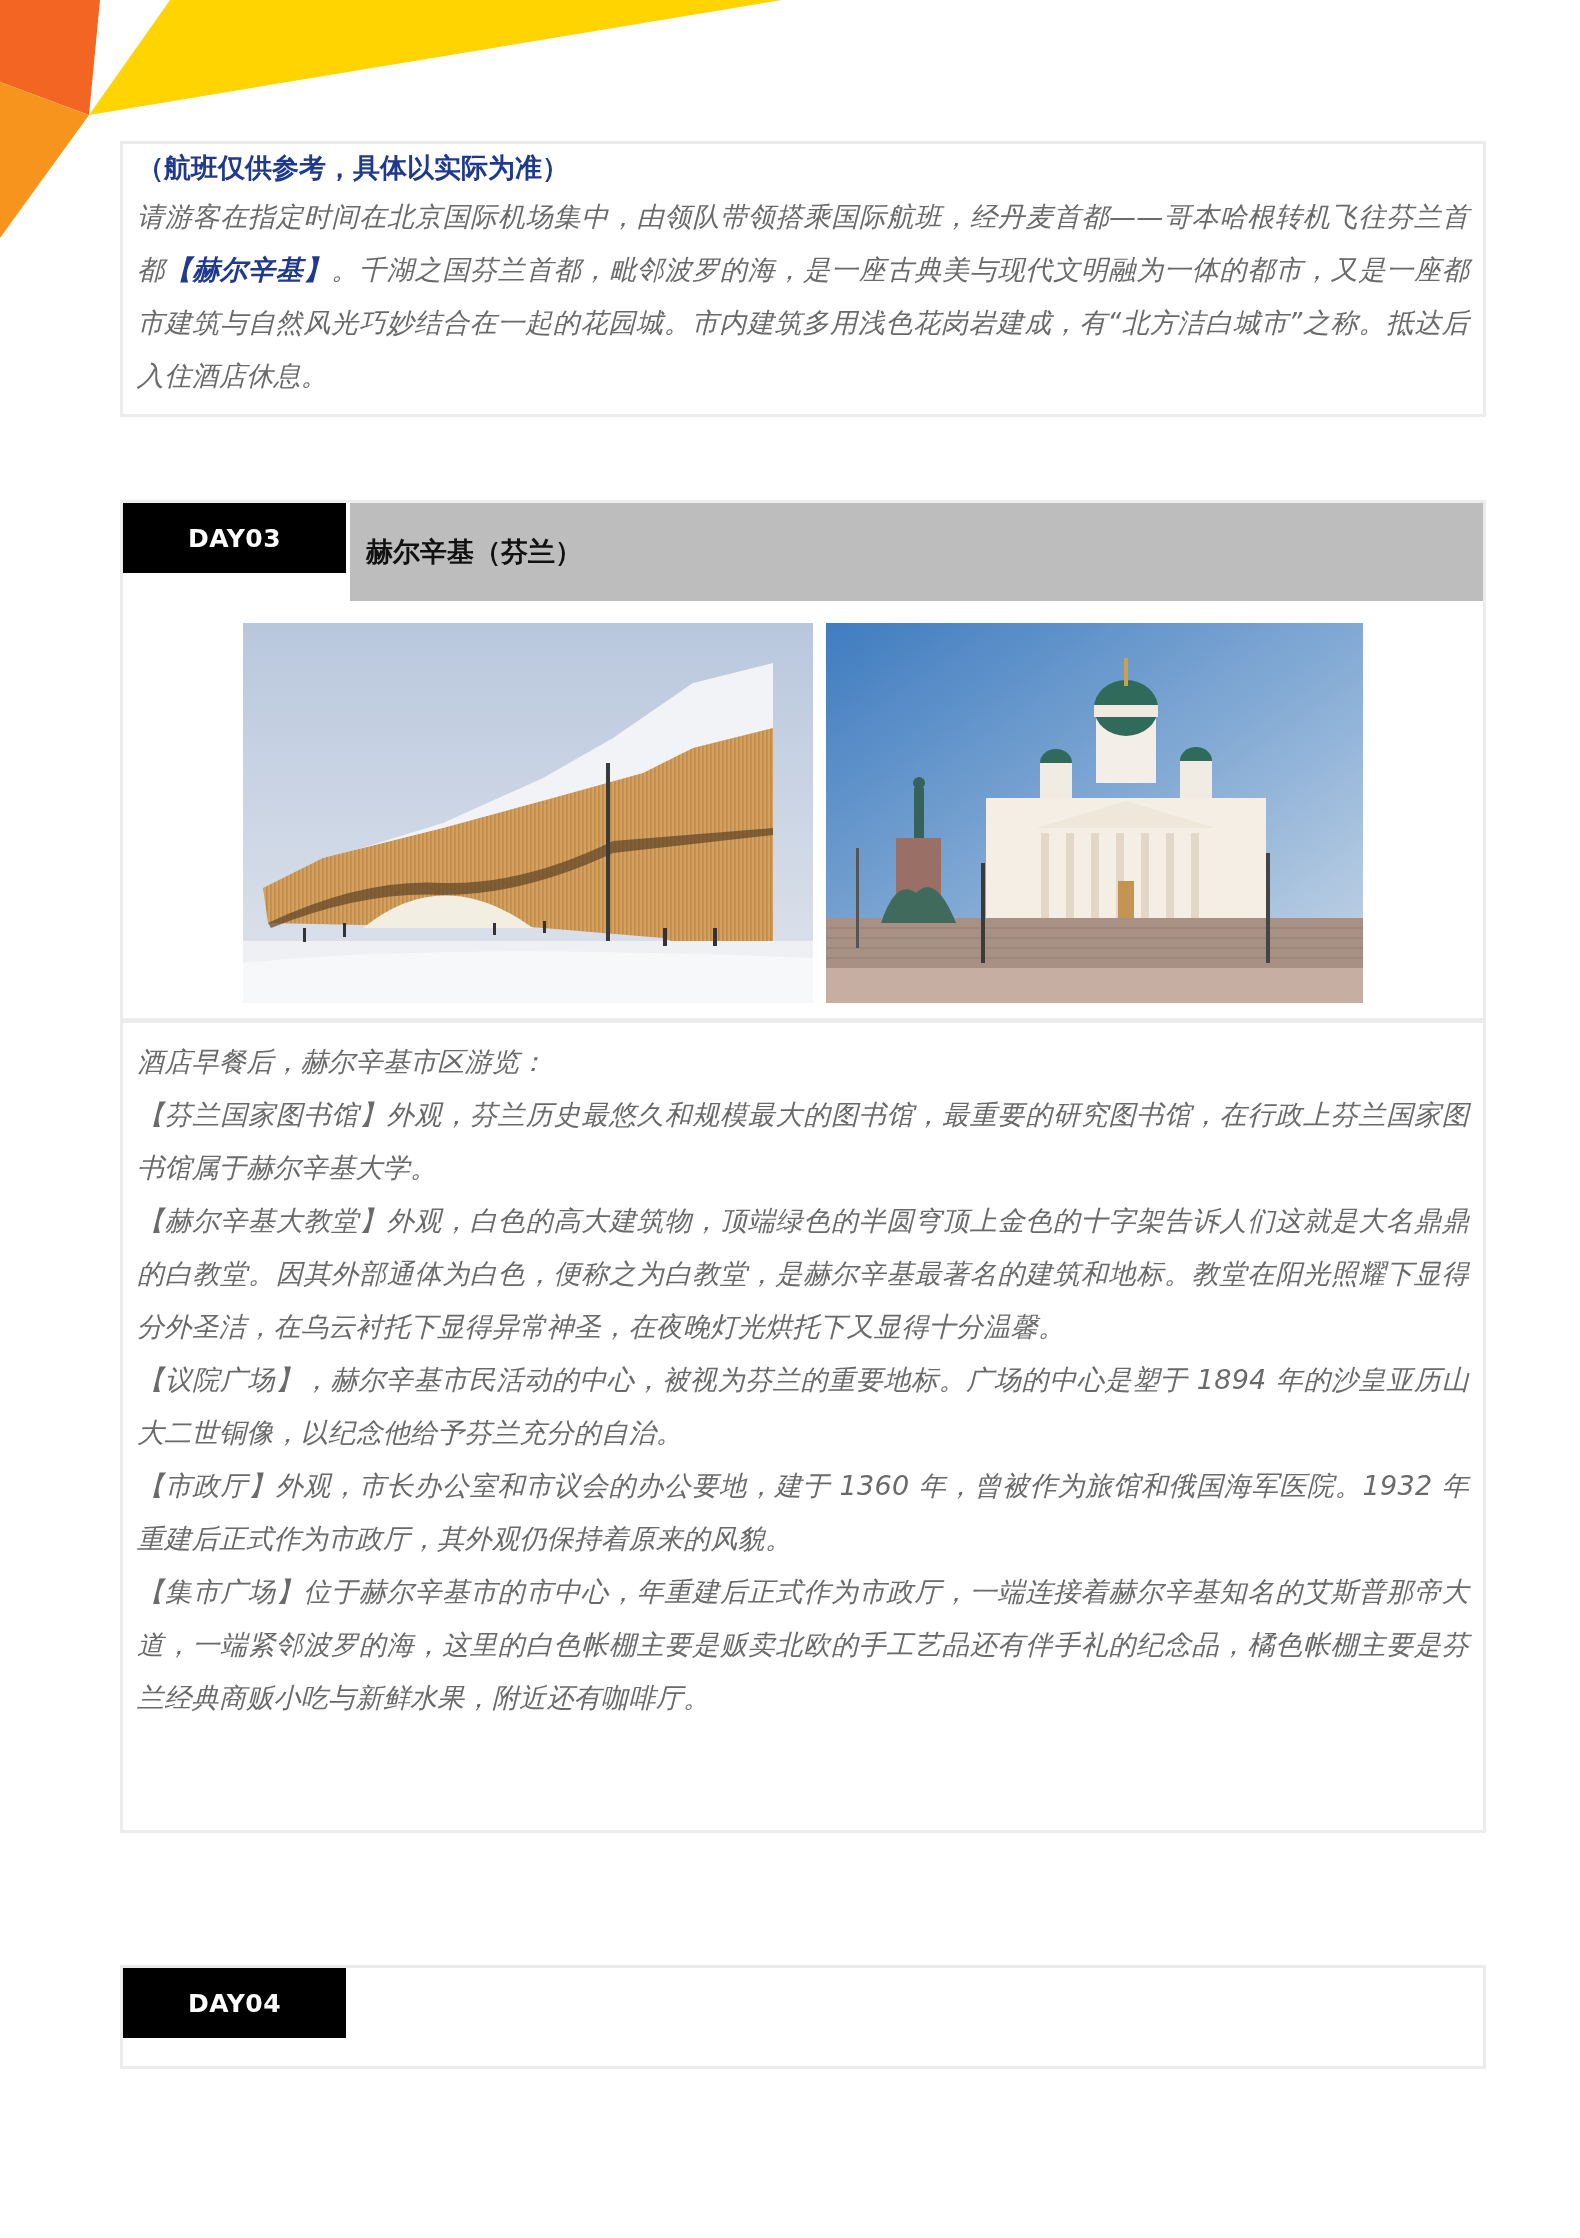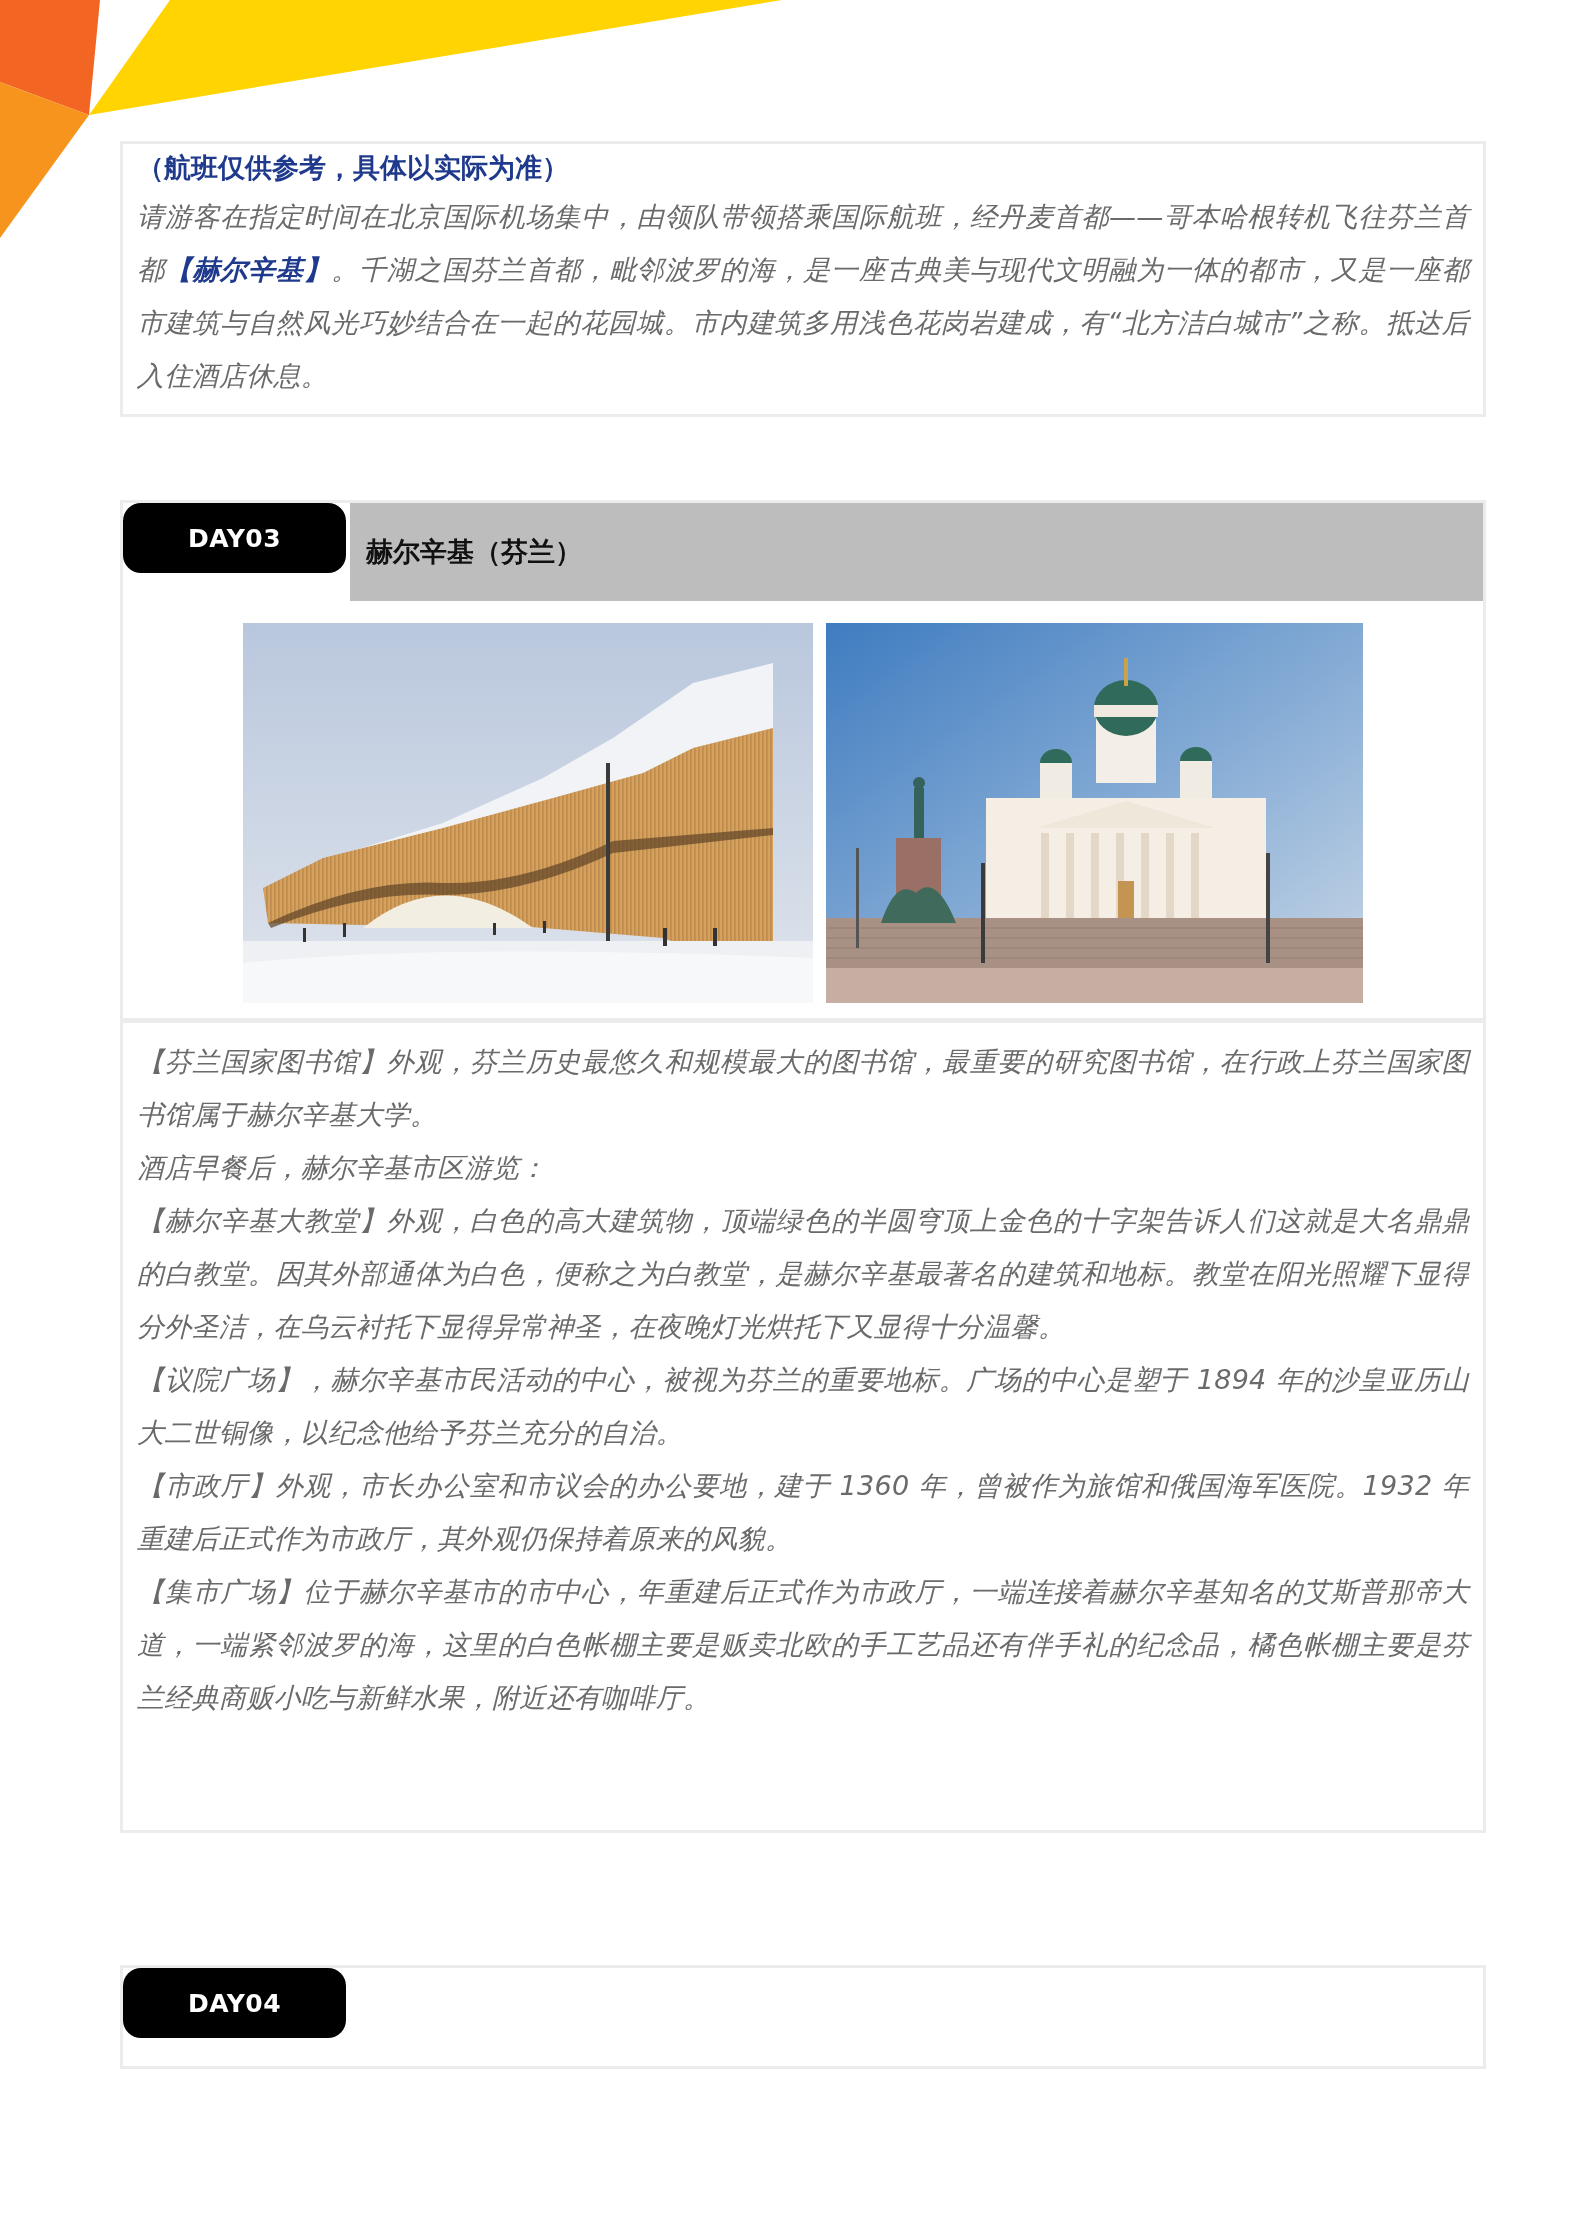--- a/index.html
+++ b/index.html
@@ -47,21 +47,20 @@
       width: 223px;
       height: 70px;
       background: #000;
       color: #fff;
       font-size: 25px;
       font-weight: bold;
       display: flex;
       align-items: center;
       justify-content: center;
       letter-spacing: 0.5px;
-      border-radius: 18px;
     }
     .day-title {
       flex: 1;
       margin-left: 4px;
       height: 98px;
       background: #bdbdbd;
       color: #111;
       font-size: 27px;
       font-weight: bold;
       display: flex;
@@ -192,22 +191,22 @@
       <path d="M55,300 Q70,255 90,270 Q110,250 130,300 Z" fill="#3f6a5c"></path>
 
       <rect x="155" y="240" width="4" height="100" fill="#3a3a3a"></rect>
       <rect x="440" y="230" width="4" height="110" fill="#444"></rect>
       <rect x="30" y="225" width="3" height="100" fill="#555"></rect>
     </svg>
   </div>
 </div>
 
 <div class="box text-box">
+  <p class="para">酒店早餐后，赫尔辛基市区游览：</p>
   <p class="para">【芬兰国家图书馆】外观，芬兰历史最悠久和规模最大的图书馆，最重要的研究图书馆，在行政上芬兰国家图书馆属于赫尔辛基大学。</p>
-  <p class="para">酒店早餐后，赫尔辛基市区游览：</p>
   <p class="para">【赫尔辛基大教堂】外观，白色的高大建筑物，顶端绿色的半圆穹顶上金色的十字架告诉人们这就是大名鼎鼎的白教堂。因其外部通体为白色，便称之为白教堂，是赫尔辛基最著名的建筑和地标。教堂在阳光照耀下显得分外圣洁，在乌云衬托下显得异常神圣，在夜晚灯光烘托下又显得十分温馨。</p>
   <p class="para">【议院广场】，赫尔辛基市民活动的中心，被视为芬兰的重要地标。广场的中心是塑于 1894 年的沙皇亚历山大二世铜像，以纪念他给予芬兰充分的自治。</p>
   <p class="para">【市政厅】外观，市长办公室和市议会的办公要地，建于 1360 年，曾被作为旅馆和俄国海军医院。1932 年重建后正式作为市政厅，其外观仍保持着原来的风貌。</p>
   <p class="para">【集市广场】位于赫尔辛基市的市中心，年重建后正式作为市政厅，一端连接着赫尔辛基知名的艾斯普那帝大道，一端紧邻波罗的海，这里的白色帐棚主要是贩卖北欧的手工艺品还有伴手礼的纪念品，橘色帐棚主要是芬兰经典商贩小吃与新鲜水果，附近还有咖啡厅。</p>
 </div>
 
 <div class="day-header day4-header">
   <div class="day-label">DAY04</div>
 </div>
 

